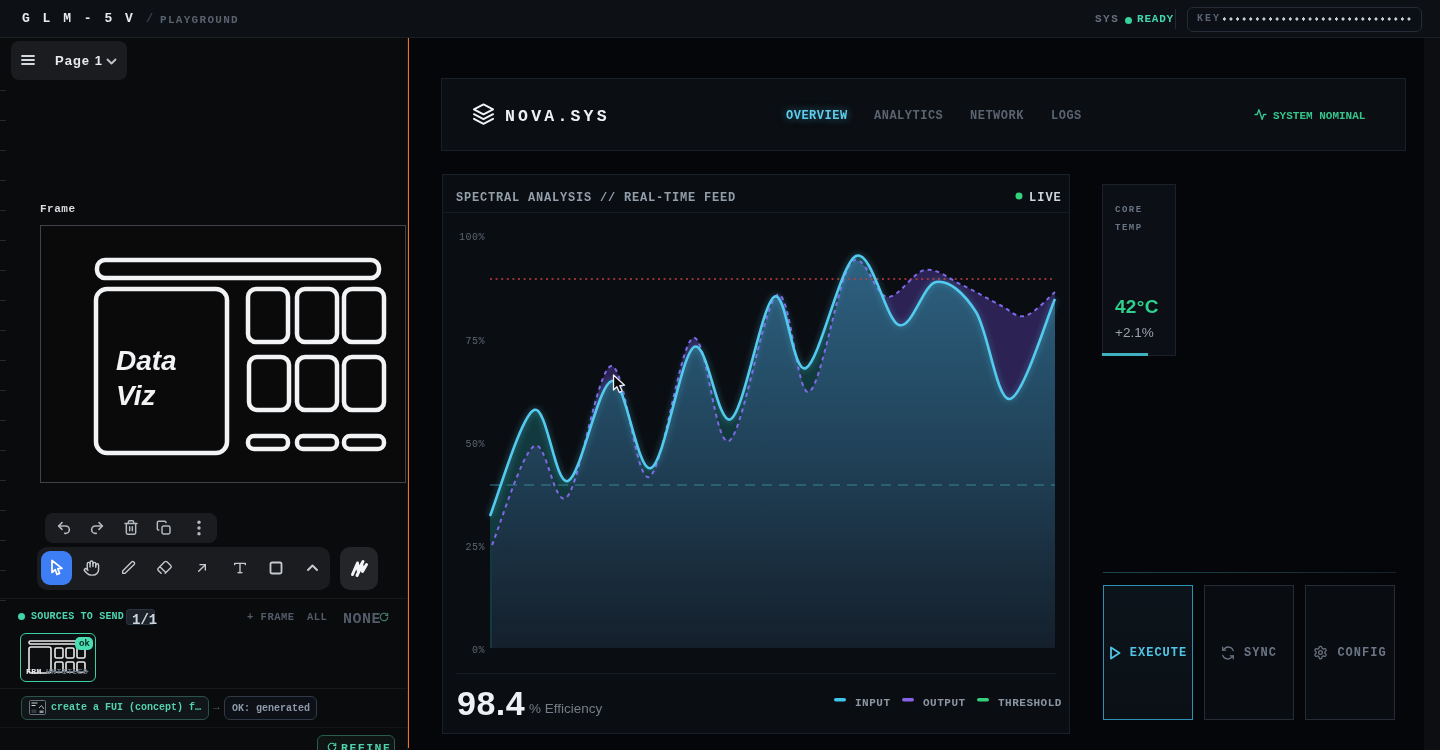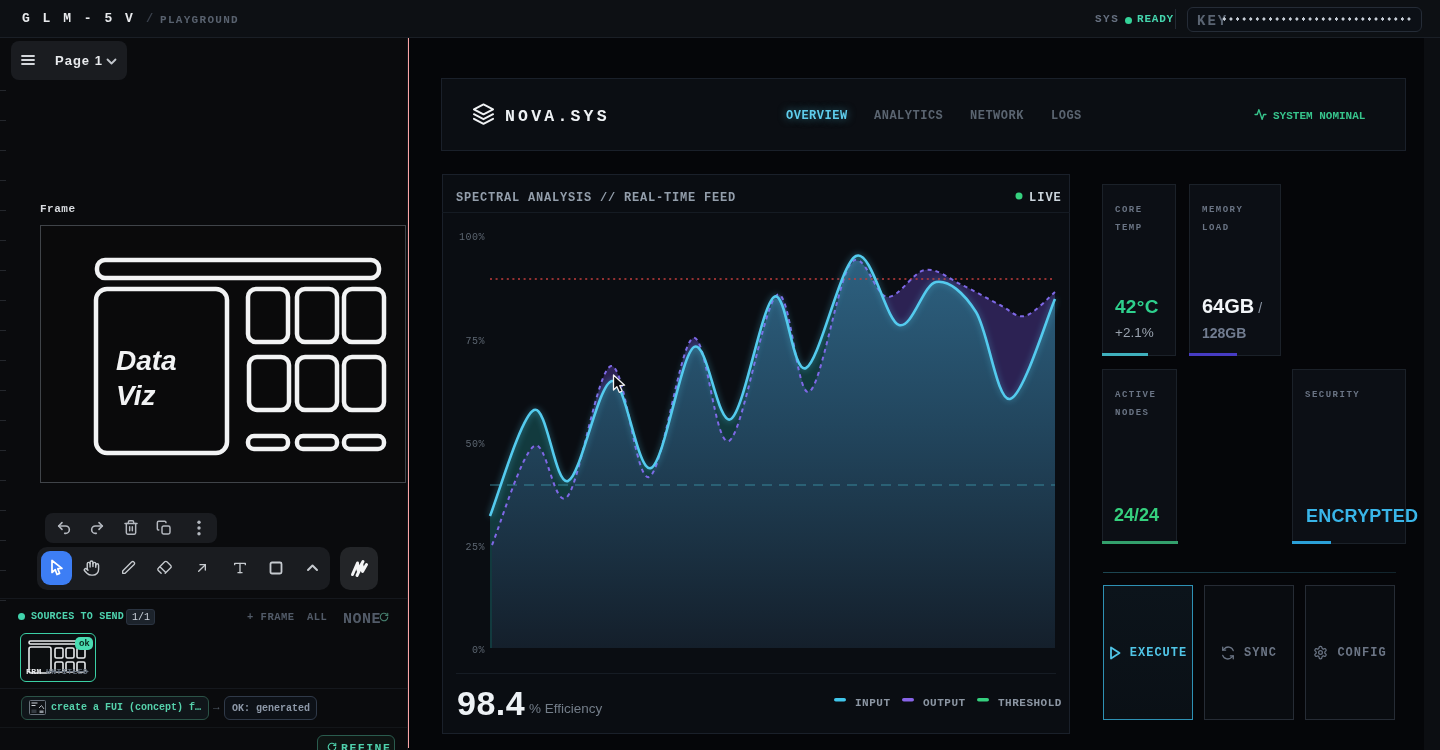--- a/index.html
+++ b/index.html
@@ -1,15 +1,15 @@
 <!DOCTYPE html>
 <html><head><meta charset="utf-8"><style>
 *{margin:0;padding:0;box-sizing:border-box}
 body{background:#060709;font-family:"Liberation Sans",sans-serif;width:1440px;height:750px;overflow:hidden}
-#app{position:relative;width:1440px;height:748px;background:#fca5a5}
+#app{position:relative;width:1440px;height:748px;background:#f97316}
 .mono{font-family:"Liberation Mono",monospace}
 .abs{position:absolute;white-space:nowrap}
 
 #topbar{position:absolute;left:0;top:0;width:1440px;height:38px;background:#0d1014;border-bottom:1px solid #1a1f26}
 
 #lpanel{position:absolute;left:0;top:38px;width:408px;height:712px;background:#0a0b0d;border-right:1px solid #15181d;overflow:hidden}
 .tick{position:absolute;left:0;width:6px;height:1px;background:#24272c}
 
 #rside{position:absolute;left:409px;top:38px;width:1031px;height:712px;background:#050609}
 .panel{position:absolute;background:#0a0d12;border:1px solid #1a202a}
@@ -23,21 +23,21 @@
 
 <div id="topbar">
  <div class="abs mono" style="left:22px;top:11px;font-size:13px;font-weight:bold;letter-spacing:2.5px;color:#e8eaed">G L M - 5 V</div>
  <div class="abs mono" style="left:146px;top:12px;font-size:12px;font-weight:bold;color:#3a414c">/</div>
  <div class="abs mono" style="left:160px;top:13.5px;font-size:11px;font-weight:bold;letter-spacing:1.3px;color:#58616e">PLAYGROUND</div>
  <div class="abs mono" style="left:1095px;top:13px;font-size:11px;font-weight:bold;letter-spacing:1.5px;color:#667080">SYS</div>
  <div class="abs" style="left:1125px;top:17px;width:7px;height:7px;border-radius:50%;background:#34d399"></div>
  <div class="abs mono" style="left:1137px;top:13px;font-size:11px;font-weight:bold;letter-spacing:0.8px;color:#45d6ae">READY</div>
  <div class="abs" style="left:1175px;top:9px;width:1px;height:20px;background:#232a33"></div>
  <div class="abs" style="left:1187px;top:7px;width:235px;height:25px;background:#0c1016;border:1px solid #252c37;border-radius:6px"></div>
- <div class="abs mono" style="left:1197px;top:13px;font-size:14px;font-weight:bold;letter-spacing:2px;color:#5a6472">KEY</div>
+ <div class="abs mono" style="left:1197px;top:13px;font-size:10px;font-weight:bold;letter-spacing:2px;color:#5a6472">KEY</div>
  <div class="abs" style="left:1222px;top:17px;width:192px;height:4px;background-image:radial-gradient(circle 1.6px at 2px 2px,#c6cdd6 99%,transparent);background-size:6.6px 4px;background-repeat:repeat-x"></div>
 </div>
 
 <div id="lpanel">
 
  <div class="tick" style="top:52px"></div>
       <div class="tick" style="top:82px"></div>
       <div class="tick" style="top:112px"></div>
       <div class="tick" style="top:142px"></div>
       <div class="tick" style="top:172px"></div>
@@ -150,21 +150,21 @@
  <div class="abs" style="left:340px;top:509px;width:38px;height:43px;background:#232528;border-radius:10px"></div>
  <svg class="abs" style="left:349px;top:520px" width="21" height="21" viewBox="0 0 21 21" fill="none" stroke="#f4f5f6" stroke-width="3" stroke-linecap="round" stroke-linejoin="round">
         <path d="M3.5 16.5 L8.5 5 L9 12.5 L14 3.5"></path>
         <path d="M8 17.5 L13 7 L13.5 13.5 L17.5 6.5"></path>
       </svg>
 
  <div class="abs" style="left:0;top:560px;width:408px;height:1px;background:#15181d"></div>
  <div class="abs" style="left:18px;top:575px;width:7px;height:7px;border-radius:50%;background:#41d3ab"></div>
  <div class="abs mono" style="left:31px;top:573px;font-size:10px;font-weight:bold;letter-spacing:0.2px;color:#4ed4b0">SOURCES TO SEND</div>
  <div class="abs" style="left:126px;top:571px;width:29px;height:16px;background:#1c232b;border:1px solid #2a3340;border-radius:3px"></div>
- <div class="abs mono" style="left:132px;top:573.5px;font-size:10px;font-weight:normal;color:#ccd4dc">1/1</div>
+ <div class="abs mono" style="left:132px;top:573.5px;font-size:14px;font-weight:bold;color:#ccd4dc">1/1</div>
  <div class="abs mono" style="left:247px;top:573px;font-size:10.5px;font-weight:bold;letter-spacing:0.5px;color:#525b68">+ FRAME</div>
  <div class="abs mono" style="left:307px;top:573px;font-size:10.5px;font-weight:bold;letter-spacing:0.5px;color:#525b68">ALL</div>
  <div class="abs mono" style="left:343px;top:573px;font-size:15px;font-weight:bold;letter-spacing:0.5px;color:#525b68">NONE</div>
  <svg class="abs" style="left:379px;top:574px" width="10" height="10" viewBox="0 0 24 24" fill="none" stroke="#47806f" stroke-width="2.6" stroke-linecap="round">
         <path d="M21 12a9 9 0 1 1-3-6.7"></path>
         <path d="M21 3v5h-5"></path>
       </svg>
 
  <div class="abs" style="left:20px;top:595px;width:76px;height:49px;background:#0c0e10;border:1.5px solid #3bd0a5;border-radius:6px"></div>
  <svg class="abs" style="left:22px;top:597px" width="72" height="45" viewBox="0 0 72 45" fill="none" stroke="#e8eaec" stroke-width="1.6" stroke-linejoin="round">
@@ -268,37 +268,21 @@
           <text x="556" y="532">THRESHOLD</text>
   </g>
  </svg>
 
  <div class="card" style="left:693px;top:146px;width:74px;height:172px">
   <div class="cardlbl">CORE<br>TEMP</div>
   <div class="abs" style="left:12px;top:111px;font-size:19px;font-weight:bold;color:#2ed08d;letter-spacing:0.3px">42°C</div>
   <div class="abs" style="left:12px;top:140px;font-size:13.5px;color:#99a2ae">+2.1%</div>
   <div class="uline" style="width:46px;background:#3fb0bd"></div>
  </div>
- <div class="card" style="left:780px;top:146px;width:92px;height:172px">
-  <div class="cardlbl">MEMORY<br>LOAD</div>
-  <div class="abs" style="left:12px;top:110px;font-size:20px;font-weight:bold;color:#f2f5f8">64GB<span style="font-size:14px;font-weight:normal;color:#8b95a3"> /</span></div>
-  <div class="abs" style="left:12px;top:140px;font-size:14px;color:#717c90;font-weight:bold">128GB</div>
-  <div class="uline" style="width:48px;background:#473cc4"></div>
- </div>
-
- <div class="card" style="left:693px;top:331px;width:75px;height:175px">
-  <div class="cardlbl">ACTIVE<br>NODES</div>
-  <div class="abs" style="left:11px;top:135px;font-size:18px;font-weight:bold;color:#35d07e">24/24</div>
-  <div class="uline" style="width:76px;background:#33a06c"></div>
- </div>
- <div class="card" style="left:883px;top:331px;width:114px;height:175px">
-  <div class="cardlbl">SECURITY</div>
-  <div class="abs" style="left:13px;top:136px;font-size:18px;font-weight:bold;color:#39b5e8;letter-spacing:0.2px">ENCRYPTED</div>
-  <div class="uline" style="width:39px;background:#2ba0d8"></div>
- </div>
+
 
  <div class="abs" style="left:694px;top:534px;width:293px;height:1px;background:linear-gradient(90deg,#1d4652,#12242c)"></div>
  <div class="btn" style="left:694px;top:547px;width:90px;height:135px;background:linear-gradient(180deg,#0c141b,#0a1016);border:1.5px solid #2e91b4;color:#50c5e7">
   <svg width="12" height="14" viewBox="0 0 12 14" fill="none" stroke="#50c5e7" stroke-width="1.8" stroke-linejoin="round">
           <path d="M2 1.5 L10.5 7 L2 12.5Z"></path>
         </svg>EXECUTE</div>
  <div class="btn" style="left:795px;top:547px;width:90px;height:135px;background:#090c10;border:1px solid #262c35;color:#6b7585">
   <svg width="14" height="14" viewBox="0 0 24 24" fill="none" stroke="#6b7585" stroke-width="2.2" stroke-linecap="round" stroke-linejoin="round">
           <path d="M21 8a9 9 0 0 0-15.5-3L3 7"></path>
           <path d="M3 2v5h5"></path>

